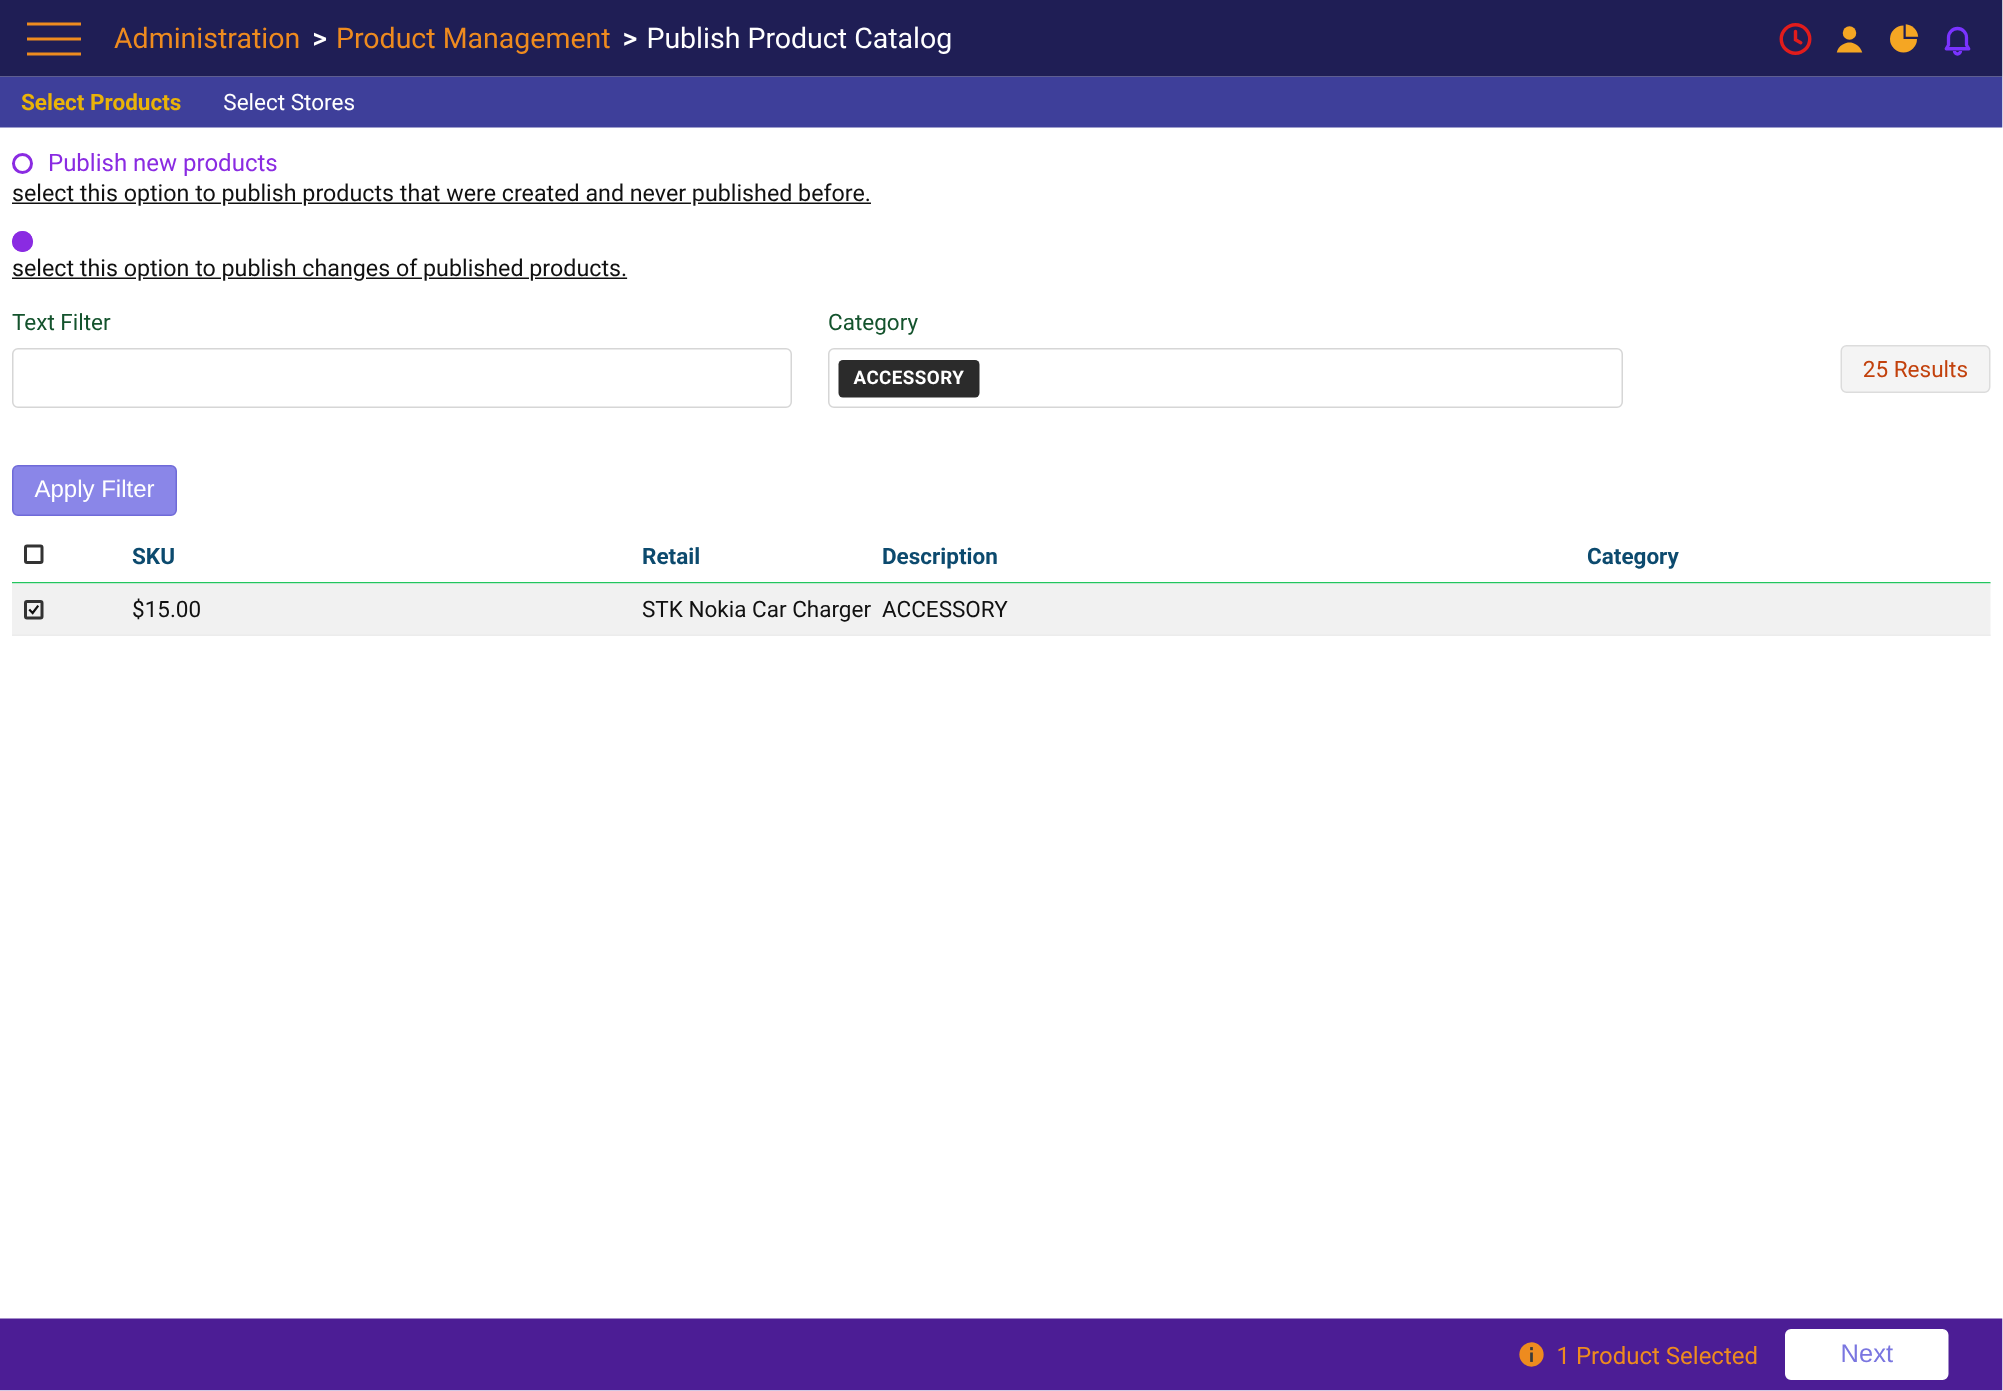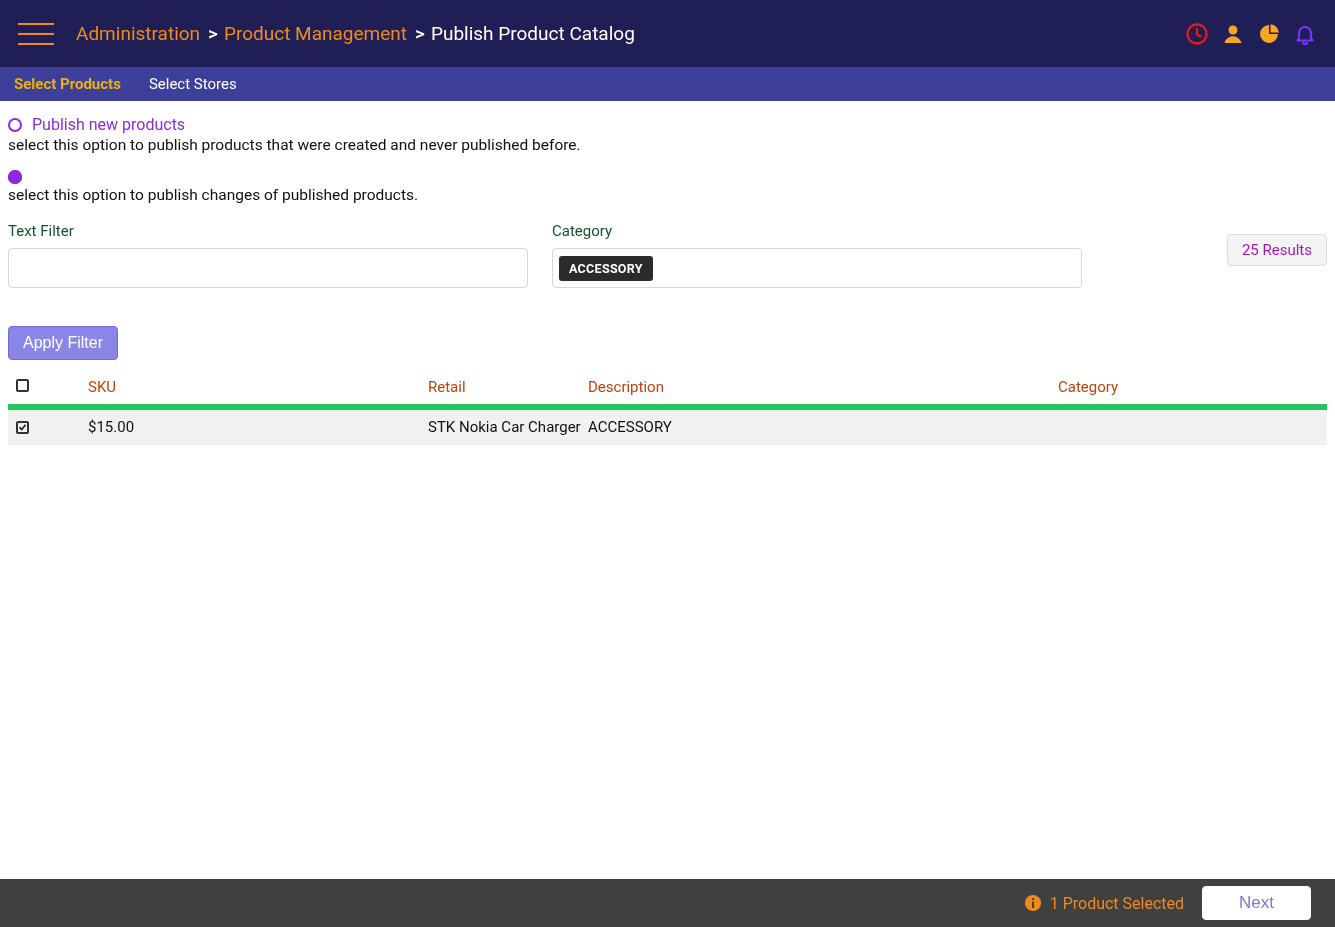--- a/index.html
+++ b/index.html
@@ -10,21 +10,21 @@
     background: #fff;
     width: 1335px;
     height: 927px;
     display: flex;
     flex-direction: column;
     overflow: hidden;
   }
   
   .header {
     background: #1f1e55;
-    height: 67px;
+    height: 51px;
     display: flex;
     align-items: center;
     padding: 0 18px;
     color: #fff;
     position: relative;
   }
   .hamburger {
     width: 36px;
     margin-right: 22px;
     cursor: pointer;
@@ -88,21 +88,21 @@
     position: relative;
   }
   .radio.selected::after {
     content: "";
     position: absolute;
     inset: -2px;
     border-radius: 50%;
     background: #8a2be2;
   }
   .radio-label { color: #8a2be2; font-size: 16px; cursor: pointer; }
-  .radio-desc { color: #111; font-size: 15.5px; margin: 2px 0 16px 0; }
+  .radio-desc { color: #111; font-size: 15.5px; margin: 2px 0 16px 0; text-decoration: underline; }
   .filter-area {
     display: flex;
     align-items: flex-start;
     gap: 24px;
     margin-top: 18px;
     position: relative;
   }
   .field-col { display: flex; flex-direction: column; gap: 8px; }
   .field-label { font-size: 15px; color: #14532d; }
   .text-input {
@@ -129,25 +129,25 @@
     color: #fff;
     border-radius: 3px;
     padding: 5px 10px;
     font-size: 12.5px;
     font-weight: 700;
     letter-spacing: 0.3px;
   }
   .results-badge {
     margin-left: auto;
     align-self: flex-start;
-    margin-top: 12px;
+    margin-top: 24px;
     background: #f4f4f4;
     border: 1px solid #dcdcdc;
     border-radius: 4px;
-    color: #a21caf;
+    color: #c2410c;
     font-size: 15px;
     padding: 6px 14px;
   }
   .apply-row {
     display: flex;
     justify-content: flex-start;
     margin: 38px 24px 0 0;
   }
   .apply-btn {
     background: #8a86e8;
@@ -164,45 +164,45 @@
     width: 100%;
   }
   .trow {
     display: grid;
     grid-template-columns: 72px 340px 160px 470px 1fr;
     align-items: center;
     padding: 8px 6px 8px 8px;
     border-bottom: 1px solid #ececec;
   }
   .trow.header-row {
-    font-weight: 400;
-    color: #c2410c;
-    border-bottom: 6px solid #22c55e;
+    font-weight: 700;
+    color: #0c4a6e;
+    border-bottom: 1px solid #22c55e;
   }
   .trow.data-row { background: #f1f1f1; }
   .cb {
     width: 13px; height: 13px;
     border: 2px solid #333;
     border-radius: 2px;
     display: inline-flex;
     align-items: center;
     justify-content: center;
     cursor: pointer;
   }
   .cb svg { width: 10px; height: 10px; display: none; }
   .cb.checked svg { display: block; }
   
   .footer {
     height: 48px;
-    background: #404040;
+    background: #4c1d95;
     display: flex;
     align-items: center;
     justify-content: flex-end;
     gap: 18px;
-    padding: 0 24px;
+    padding: 0 36px;
     color: #fff;
   }
   .selcount {
     display: flex; align-items: center; gap: 8px;
     color: #ee8b1f; font-size: 16px;
   }
   .selcount .exicon { width: 18px; height: 18px; }
   .next-btn {
     background: #fff;
     color: #7a76e0;

